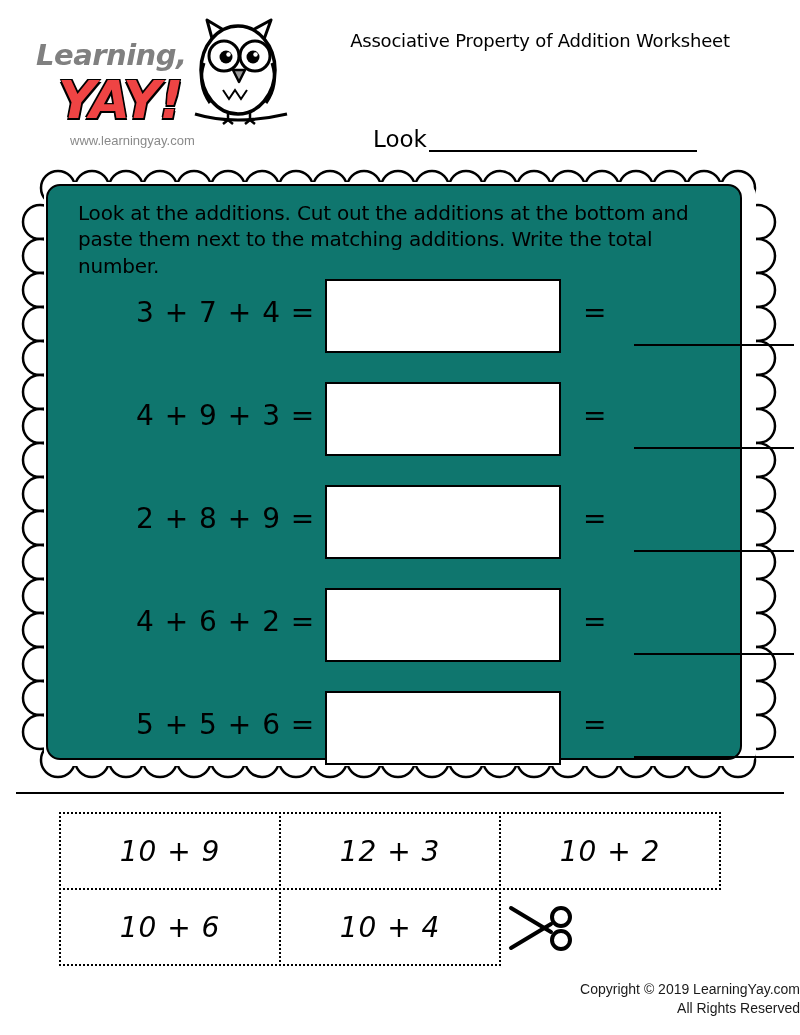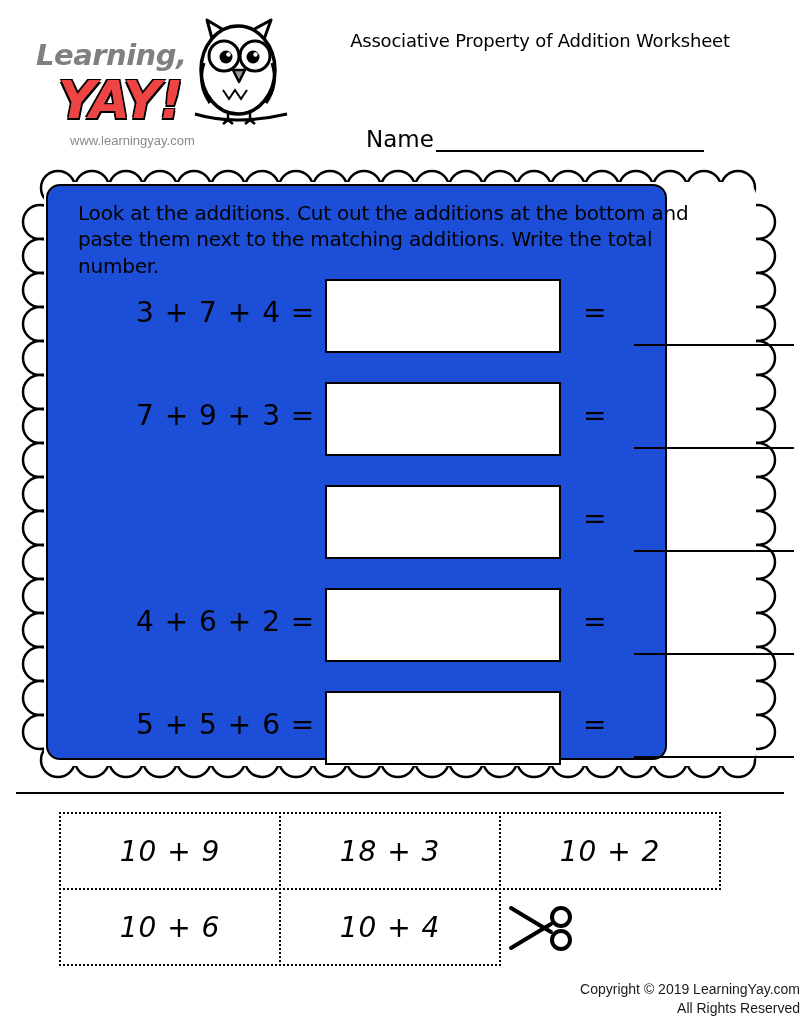--- a/index.html
+++ b/index.html
@@ -113,25 +113,25 @@
     position: absolute;
     left: 0;
     top: 0;
     width: 764px;
     height: 616px;
   }
   .frame-inner {
     position: absolute;
     left: 28px;
     top: 18px;
-    width: 621px;
+    width: 696px;
     height: 576px;
     border: 2.5px solid #000;
     border-radius: 14px;
-    background: #1d4ed8;
+    background: #0f766e;
     box-sizing: border-box;
   }
   .instructions {
     position: absolute;
     left: 30px;
     top: 14px;
     width: 650px;
     font-family: "DejaVu Sans", sans-serif;
     font-size: 20px;
     line-height: 1.32;
@@ -279,21 +279,21 @@
       <path d="M45 104 l0 8 M45 112 l-5 4 M45 112 l5 4" stroke="#000" stroke-width="2.5" fill="none"></path>
       <path d="M67 104 l0 8 M67 112 l-5 4 M67 112 l5 4" stroke="#000" stroke-width="2.5" fill="none"></path>
 
       <path d="M12 106 q40 12 92 0" fill="none" stroke="#000" stroke-width="3"></path>
     </svg>
   </div>
 
   <div class="worksheet-title">Associative Property of Addition Worksheet</div>
 
   <div class="name-row">
-    <span>Name</span><span class="name-line"></span>
+    <span>Look</span><span class="name-line"></span>
   </div>
 </div>
 
 <div class="frame-wrap">
 
   <svg class="scallops" viewBox="0 0 764 616" preserveAspectRatio="none">
     <g fill="#ffffff" stroke="#000000" stroke-width="2.5">
 
       <circle cx="40" cy="22" r="17"></circle>
         <circle cx="74" cy="22" r="17"></circle>
@@ -383,27 +383,28 @@
     <div class="problems">
 
       <div class="prob-row">
         <div class="prob-expr">3 + 7 + 4 =</div>
         <div class="prob-box"></div>
         <div class="prob-eq">=</div>
         <div class="prob-answer"></div>
       </div>
 
       <div class="prob-row">
-        <div class="prob-expr">7 + 9 + 3 =</div>
+        <div class="prob-expr">4 + 9 + 3 =</div>
         <div class="prob-box"></div>
         <div class="prob-eq">=</div>
         <div class="prob-answer"></div>
       </div>
 
       <div class="prob-row">
+        <div class="prob-expr">2 + 8 + 9 =</div>
         <div class="prob-box"></div>
         <div class="prob-eq">=</div>
         <div class="prob-answer"></div>
       </div>
 
       <div class="prob-row">
         <div class="prob-expr">4 + 6 + 2 =</div>
         <div class="prob-box"></div>
         <div class="prob-eq">=</div>
         <div class="prob-answer"></div>
@@ -418,21 +419,21 @@
 
     </div>
   </div>
 </div>
 
 <div class="divider"></div>
 
 <div class="cut-table">
   <div class="cut-row">
     <div class="cut-cell">10 + 9</div>
-    <div class="cut-cell">18 + 3</div>
+    <div class="cut-cell">12 + 3</div>
     <div class="cut-cell">10 + 2</div>
   </div>
   <div class="cut-row">
     <div class="cut-cell">10 + 6</div>
     <div class="cut-cell">10 + 4</div>
     <div class="cut-cell empty">
       <svg class="scissors" viewBox="0 0 70 52">
         <path d="M4 6 L44 30" stroke="#000" stroke-width="4" fill="none" stroke-linecap="round"></path>
         <path d="M4 46 L44 22" stroke="#000" stroke-width="4" fill="none" stroke-linecap="round"></path>
         <circle cx="54" cy="15" r="9" fill="none" stroke="#000" stroke-width="4"></circle>

